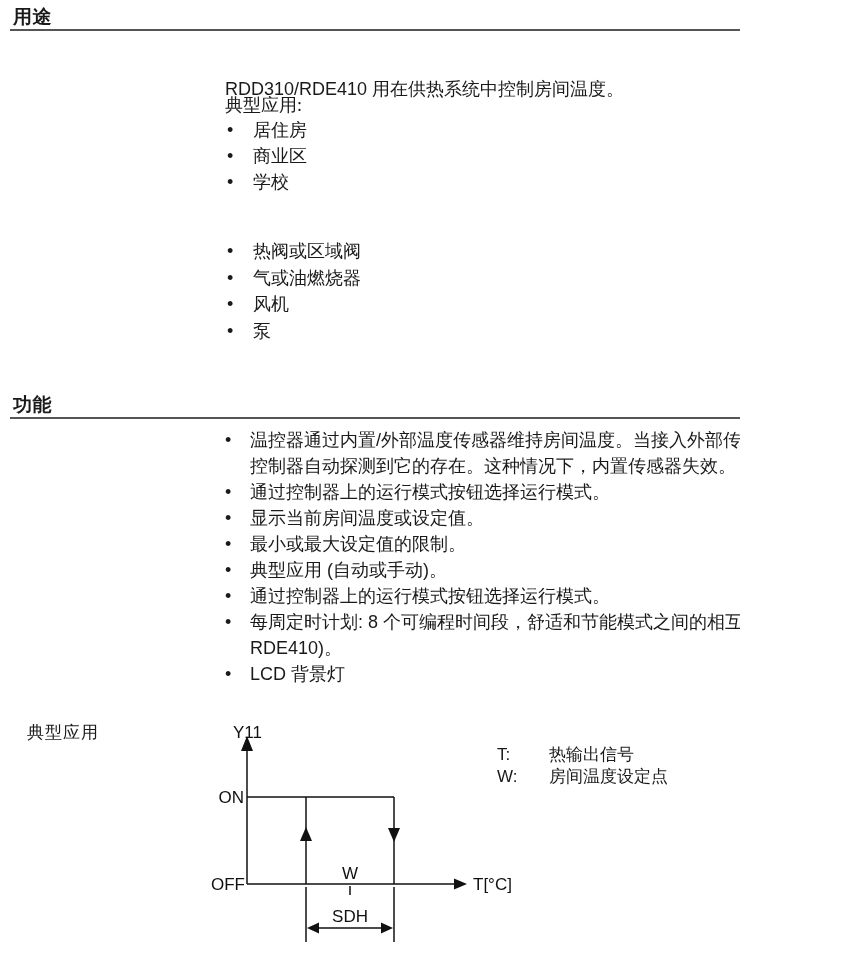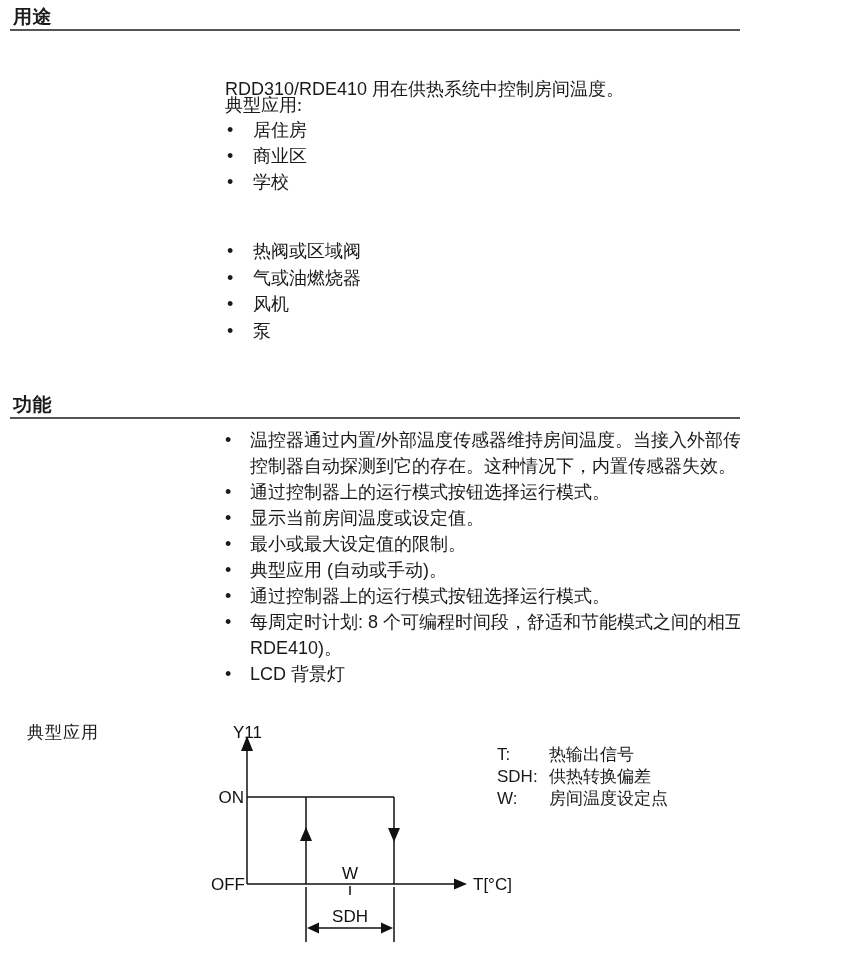--- a/index.html
+++ b/index.html
@@ -147,22 +147,18 @@
       <text x="283" y="190">T[°C]</text>
     </g>
   </svg>
 
   <div class="legend">
     <div class="legend-row">
       <span class="legend-key">T:</span>
       <span>热输出信号</span>
     </div>
     <div class="legend-row">
-      <span class="legend-key">SDH:</span>
-      <span>供热转换偏差</span>
-    </div>
-    <div class="legend-row">
       <span class="legend-key">W:</span>
       <span>房间温度设定点</span>
     </div>
   </div>
 
 </div>
 
 </body></html>

